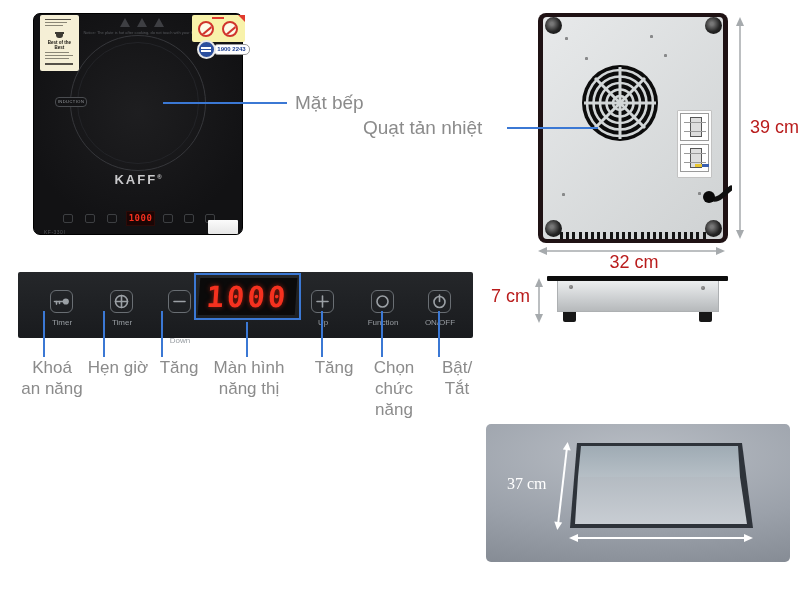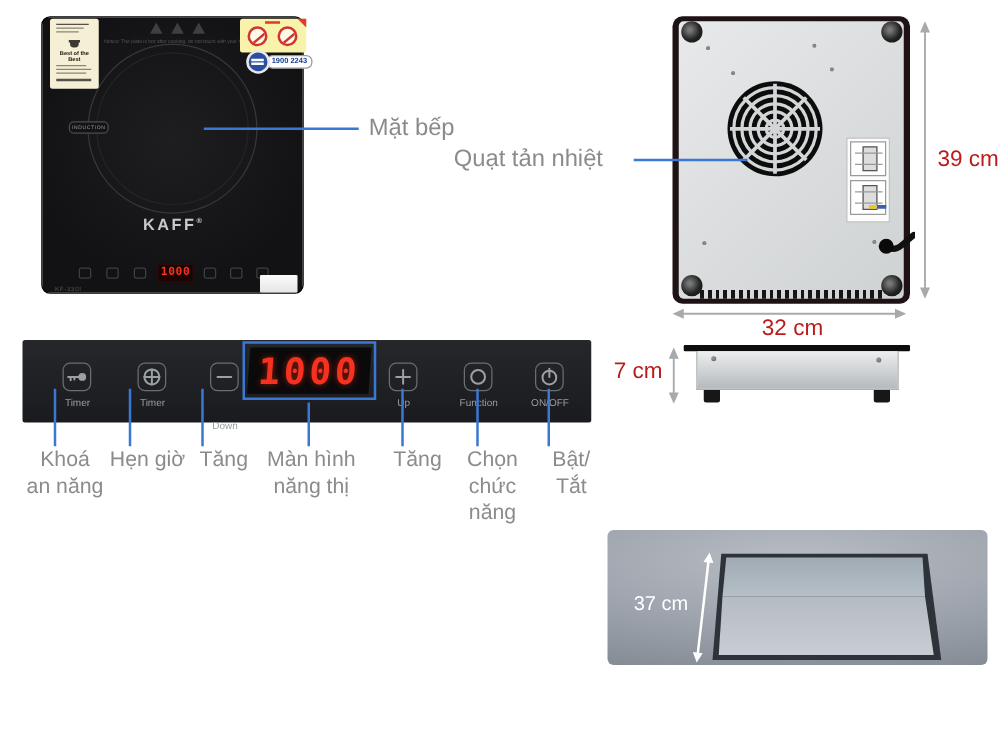--- a/index.html
+++ b/index.html
@@ -124,23 +124,23 @@
   .v-up{left:321px;} .v-func{left:381px;} .v-onoff{left:438px;}
   .vbtn { top:311px; height:46px; } .vdisp { top:322px; height:35px; }
 
   
   .ann { position:absolute; top:357px; width:90px; font-size:17px; line-height:21px;
          color:#8b8b8b; text-align:center; }
   .ann span { display:block;padding-left:16px; }
   .a1{left:-1px;} .a2{left:65px;} .a3{left:126px;} .a4{left:196px;} .a5{left:281px;} .a6{left:341px;} .a7{left:404px;}
 
   
-  .cutout { position:absolute; left:486px; top:424px; width:304px; height:108px; border-radius:5px;
+  .cutout { position:absolute; left:486px; top:424px; width:304px; height:138px; border-radius:5px;
             overflow:hidden;
-            background:radial-gradient(ellipse 130% 95% at 50% 22%, #b8bdc4 0%, #9ba1aa 55%, #80868f 100%); }
+            background:radial-gradient(ellipse 130% 95% at 50% 22%, #b8bdc4 0%, #9ba1aa 55%, #80868f 100%);font-family:Liberation Serif, serif; }
   .cutout-edge { position:absolute; left:0; right:0; top:141px; height:13px;
             background:linear-gradient(180deg,#4e545c 0, #4e545c 2px, #c7cbd1 2px, #b2b7be 100%); }
   .cutout svg { position:absolute; left:0; top:0; }
   .cuttext { position:absolute; color:#ffffff; font-size:16px; }
   .t37 { left:21px; top:51px; }
   .t30 { left:150px; top:115px; width:60px; text-align:center; font-size:17px;margin-top:32px; }
 </style>
 </head>
 <body>
 

